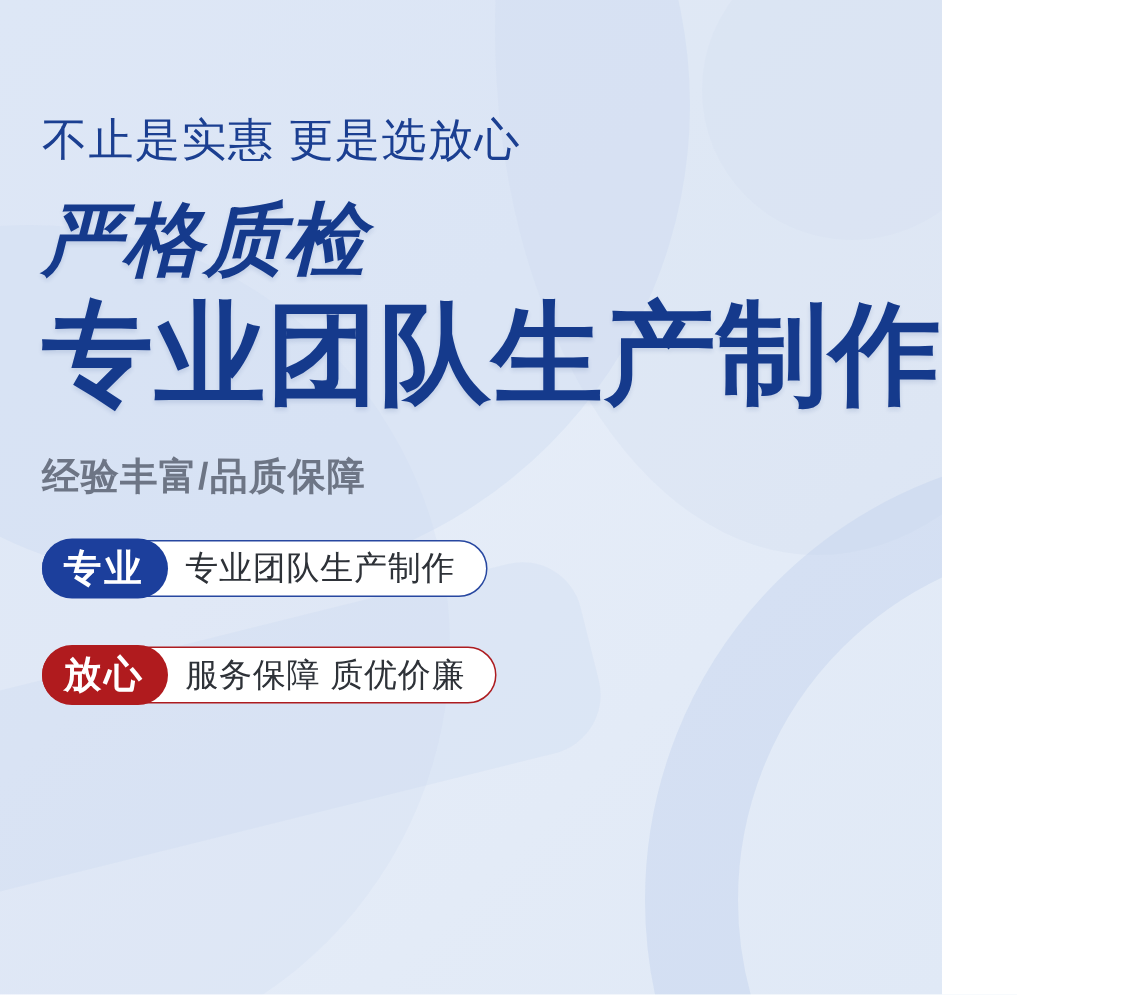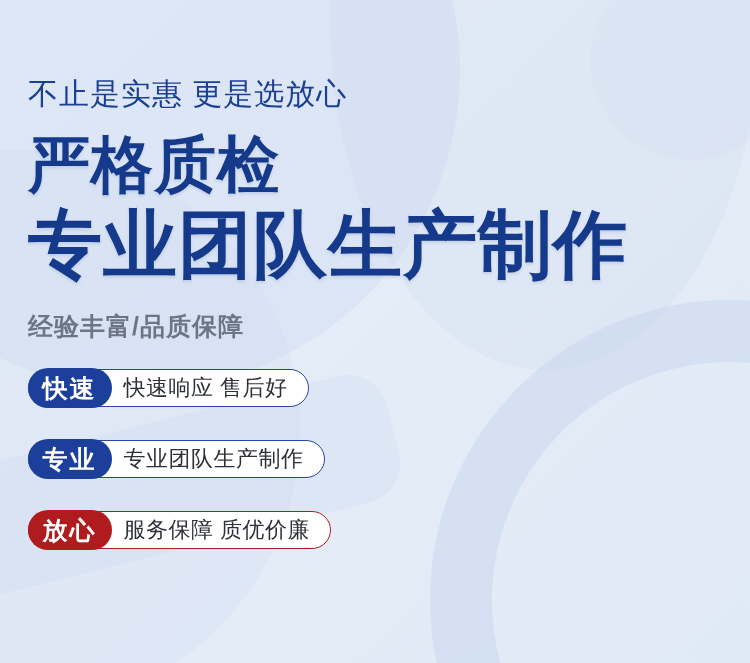--- a/index.html
+++ b/index.html
@@ -2,21 +2,21 @@
 <html><head>
 <meta charset="utf-8">
 <style>
   html, body {
     margin: 0;
     padding: 0;
     background: #ffffff;
   }
   #banner {
     position: relative;
-    width: 750px;
+    width: 628px;
     height: 663px;
     overflow: hidden;
     background: linear-gradient(135deg, #e9eff9 0%, #e6edf8 40%, #e3ebf7 70%, #e0e9f6 100%);
     font-family: "Liberation Sans", "DejaVu Sans", sans-serif;
   }
 
   
   .deco {
     position: absolute;
     pointer-events: none;
@@ -96,21 +96,22 @@
     font-size: 74px;
     line-height: 1.0;
     font-weight: 700;
     color: #153a8c;
     letter-spacing: 1px;
     white-space: nowrap;
     text-shadow: 0 2px 3px rgba(30, 60, 130, 0.13);
   }
   .headline.line1 {
     padding-top: 22px;
-    font-size: 62px;
+    font-size: 53px;
+    font-style: italic;
   }
   .headline.line2 {
     padding-top: 12px;
     font-size: 74px;
   }
 
   .tagline {
     margin: 0;
     padding-top: 28px;
     font-size: 25px;
@@ -186,26 +187,20 @@
     <p class="subtitle">不止是实惠 更是选放心</p>
 
     <h1 class="headline line1">严格质检</h1>
 
     <h1 class="headline line2">专业团队生产制作</h1>
 
     <p class="tagline">经验丰富/品质保障</p>
 
     <ul class="pill-list">
 
-      <li class="pill-row">
-        <span class="pill blue">
-          <span class="badge blue">快速</span>
-          <span class="pill-text">快速响应 售后好</span>
-        </span>
-      </li>
 
 
       <li class="pill-row">
         <span class="pill blue">
           <span class="badge blue">专业</span>
           <span class="pill-text">专业团队生产制作</span>
         </span>
       </li>
 
       <li class="pill-row">

